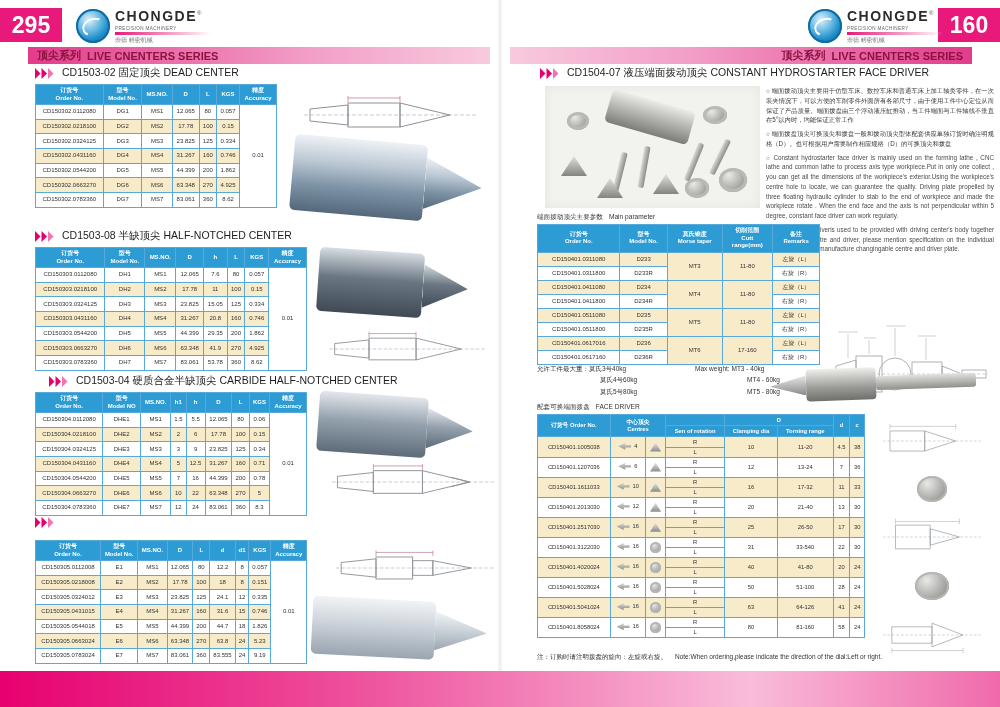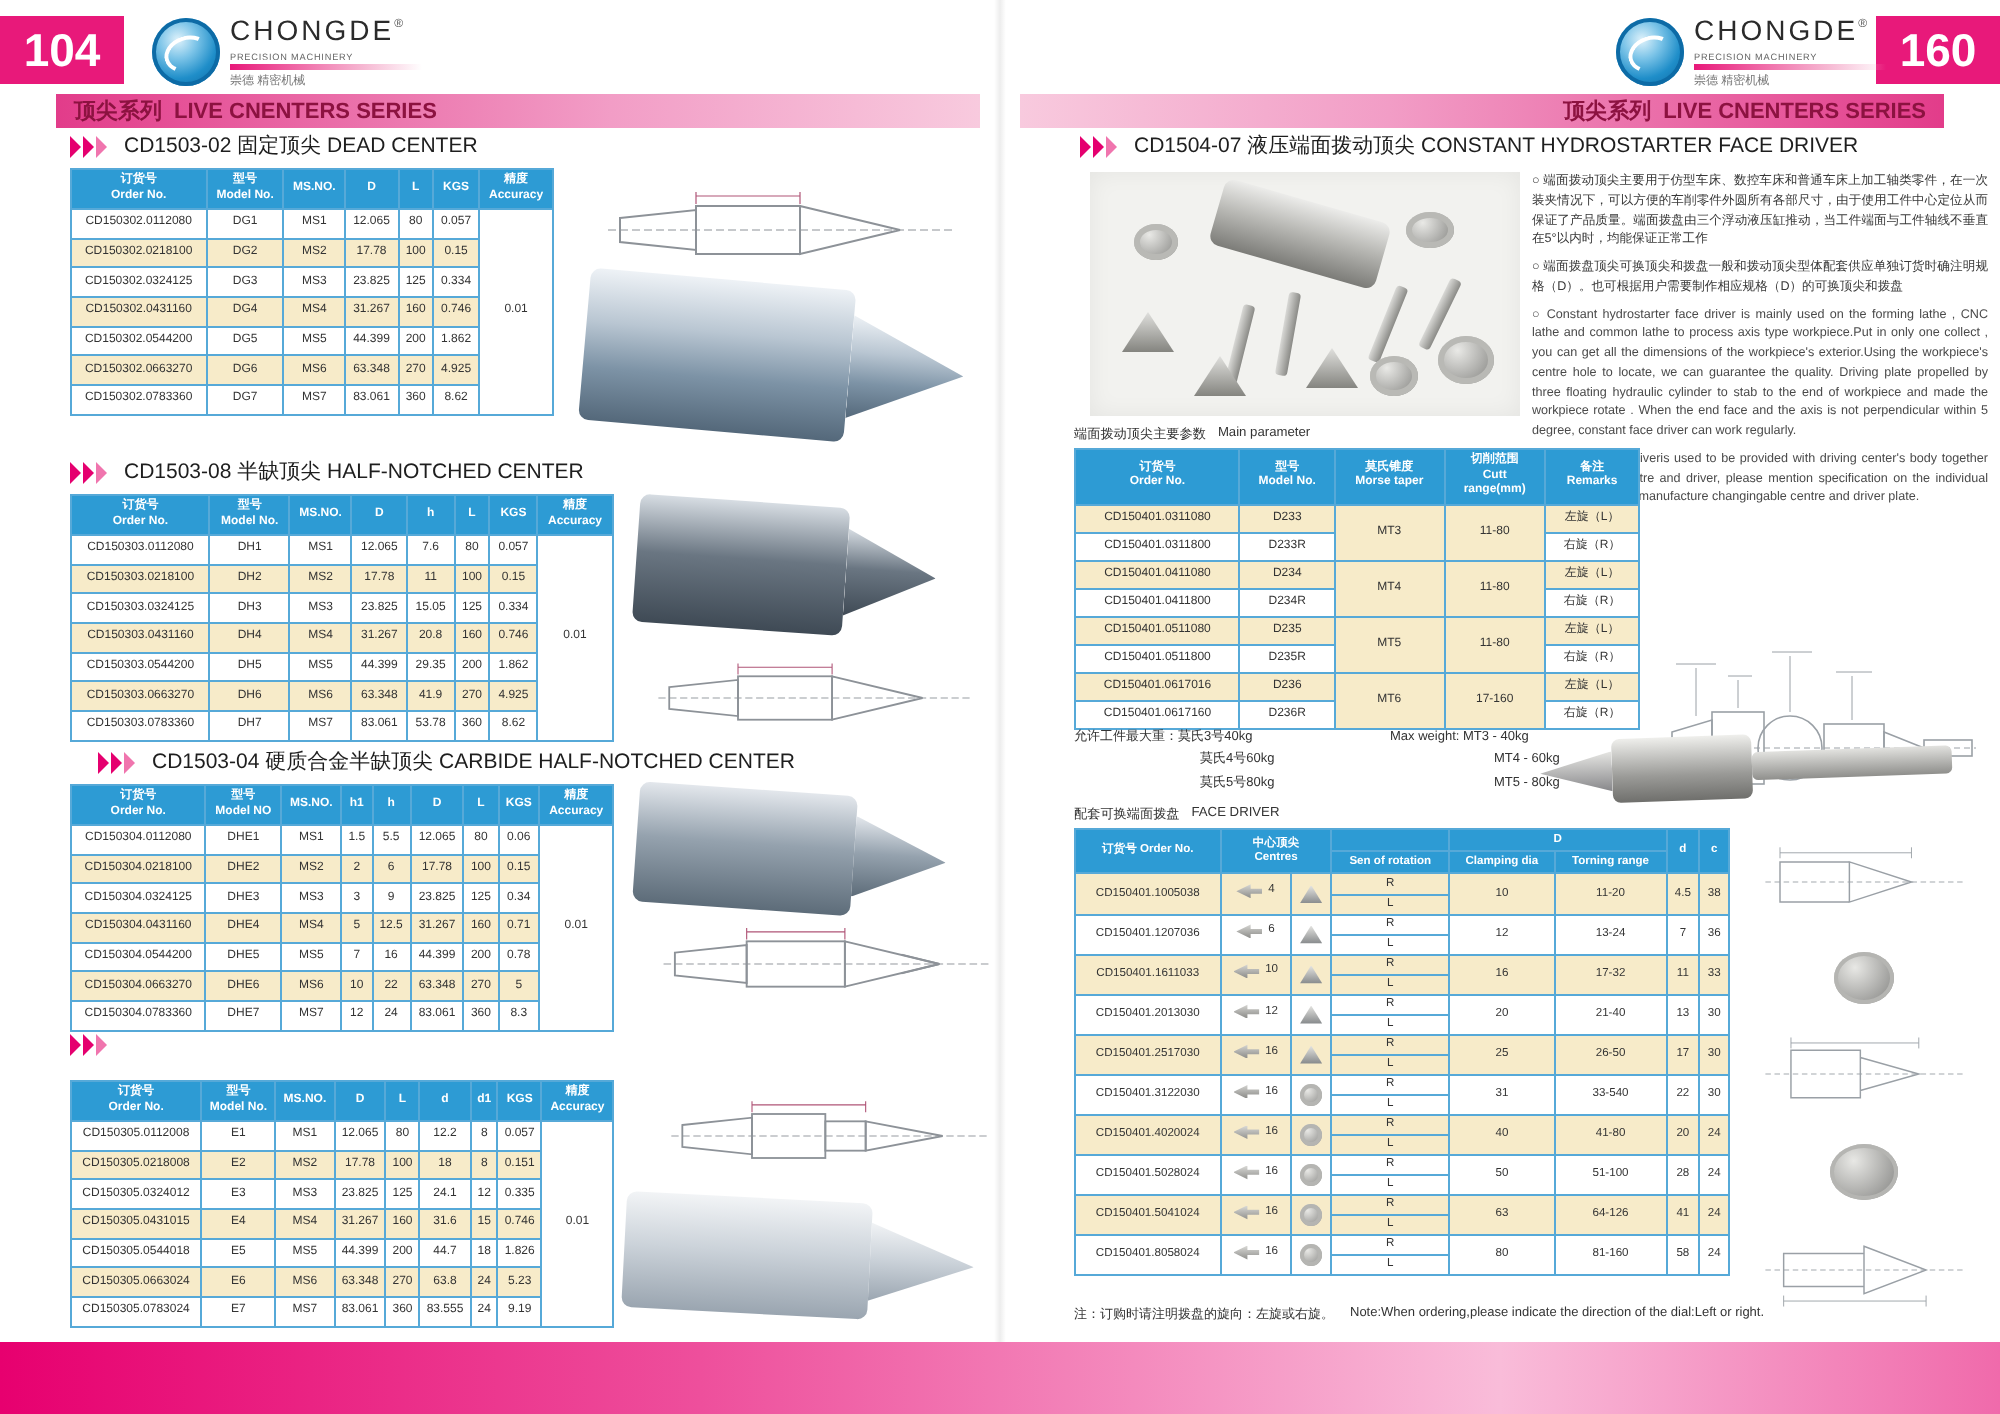--- a/index.html
+++ b/index.html
@@ -12,21 +12,21 @@
   #pagenum-right{right:0}
   
   .logo{position:absolute;top:7px;display:flex;gap:5px;align-items:center}
   #logo-left{left:76px}
   #logo-right{left:808px}
   .globe{width:34px;height:34px;border-radius:50%;position:relative;
          background:radial-gradient(circle at 38% 32%,#dff2fb 0%,#7cc4e8 30%,#1f8ec9 62%,#0b639c 100%);
          box-shadow:inset 0 0 0 2px #0d6ba6}
   .globe::after{content:"";position:absolute;left:6px;top:9px;width:19px;height:14px;border:2.5px solid #fff;
          border-color:#fff transparent transparent #fff;border-radius:50%;transform:rotate(-18deg)}
-  .brand-name{font-size:14px;font-weight:normal;color:#2b2b2b;letter-spacing:1.5px;line-height:1}
+  .brand-name{font-size:14px;font-weight:bold;color:#2b2b2b;letter-spacing:1.5px;line-height:1}
   .brand-reg{font-size:6px;vertical-align:super;color:#555}
   .brand-sub{font-size:4.6px;color:#666;letter-spacing:.4px;margin-top:1px;white-space:nowrap}
   .brand-rule{height:2.5px;width:96px;background:linear-gradient(90deg,#e8197a,#f6b9d3 70%,rgba(246,185,211,0));margin:1px 0}
   .brand-cn{font-size:6px;color:#777;white-space:nowrap}
   
   .banner{position:absolute;top:47px;height:17px;display:flex;align-items:center;gap:6px;
           font-weight:bold;font-size:11px;color:#8c1240}
   #banner-left{left:28px;width:462px;background:linear-gradient(90deg,#e23c8a,#f29dc6 60%,#f8cade);padding-left:9px;box-sizing:border-box}
   #banner-right{left:510px;width:462px;background:linear-gradient(270deg,#e23c8a,#f29dc6 60%,#f8cade);
           justify-content:flex-end;padding-right:9px;box-sizing:border-box}
@@ -83,21 +83,21 @@
   .side-figs{position:absolute;left:868px;top:420px;width:128px;display:flex;flex-direction:column;gap:14px;align-items:center}
   .fold{position:absolute;left:497px;top:0;width:6px;height:707px;background:linear-gradient(90deg,rgba(0,0,0,0),rgba(0,0,0,.07),rgba(0,0,0,0))}
   .bottom-bar{position:absolute;left:0;top:671px;width:1000px;height:36px;
         background:linear-gradient(90deg,#e7006f,#ee4f9c 35%,#f9bcd9 75%,#f06aab)}
 </style>
 </head>
 <body>
 
 <div class="spread">
 
-  <div class="pagenum" id="pagenum-left">104</div>
+  <div class="pagenum" id="pagenum-left">295</div>
   <div class="logo" id="logo-left">
     <div class="globe"></div>
     <div>
       <div><span class="brand-name">CHONGDE</span><span class="brand-reg">®</span></div>
       <div class="brand-sub">PRECISION MACHINERY</div>
       <div class="brand-rule"></div>
       <div class="brand-cn">崇德 精密机械</div>
     </div>
   </div>
   <div class="banner" id="banner-left">

